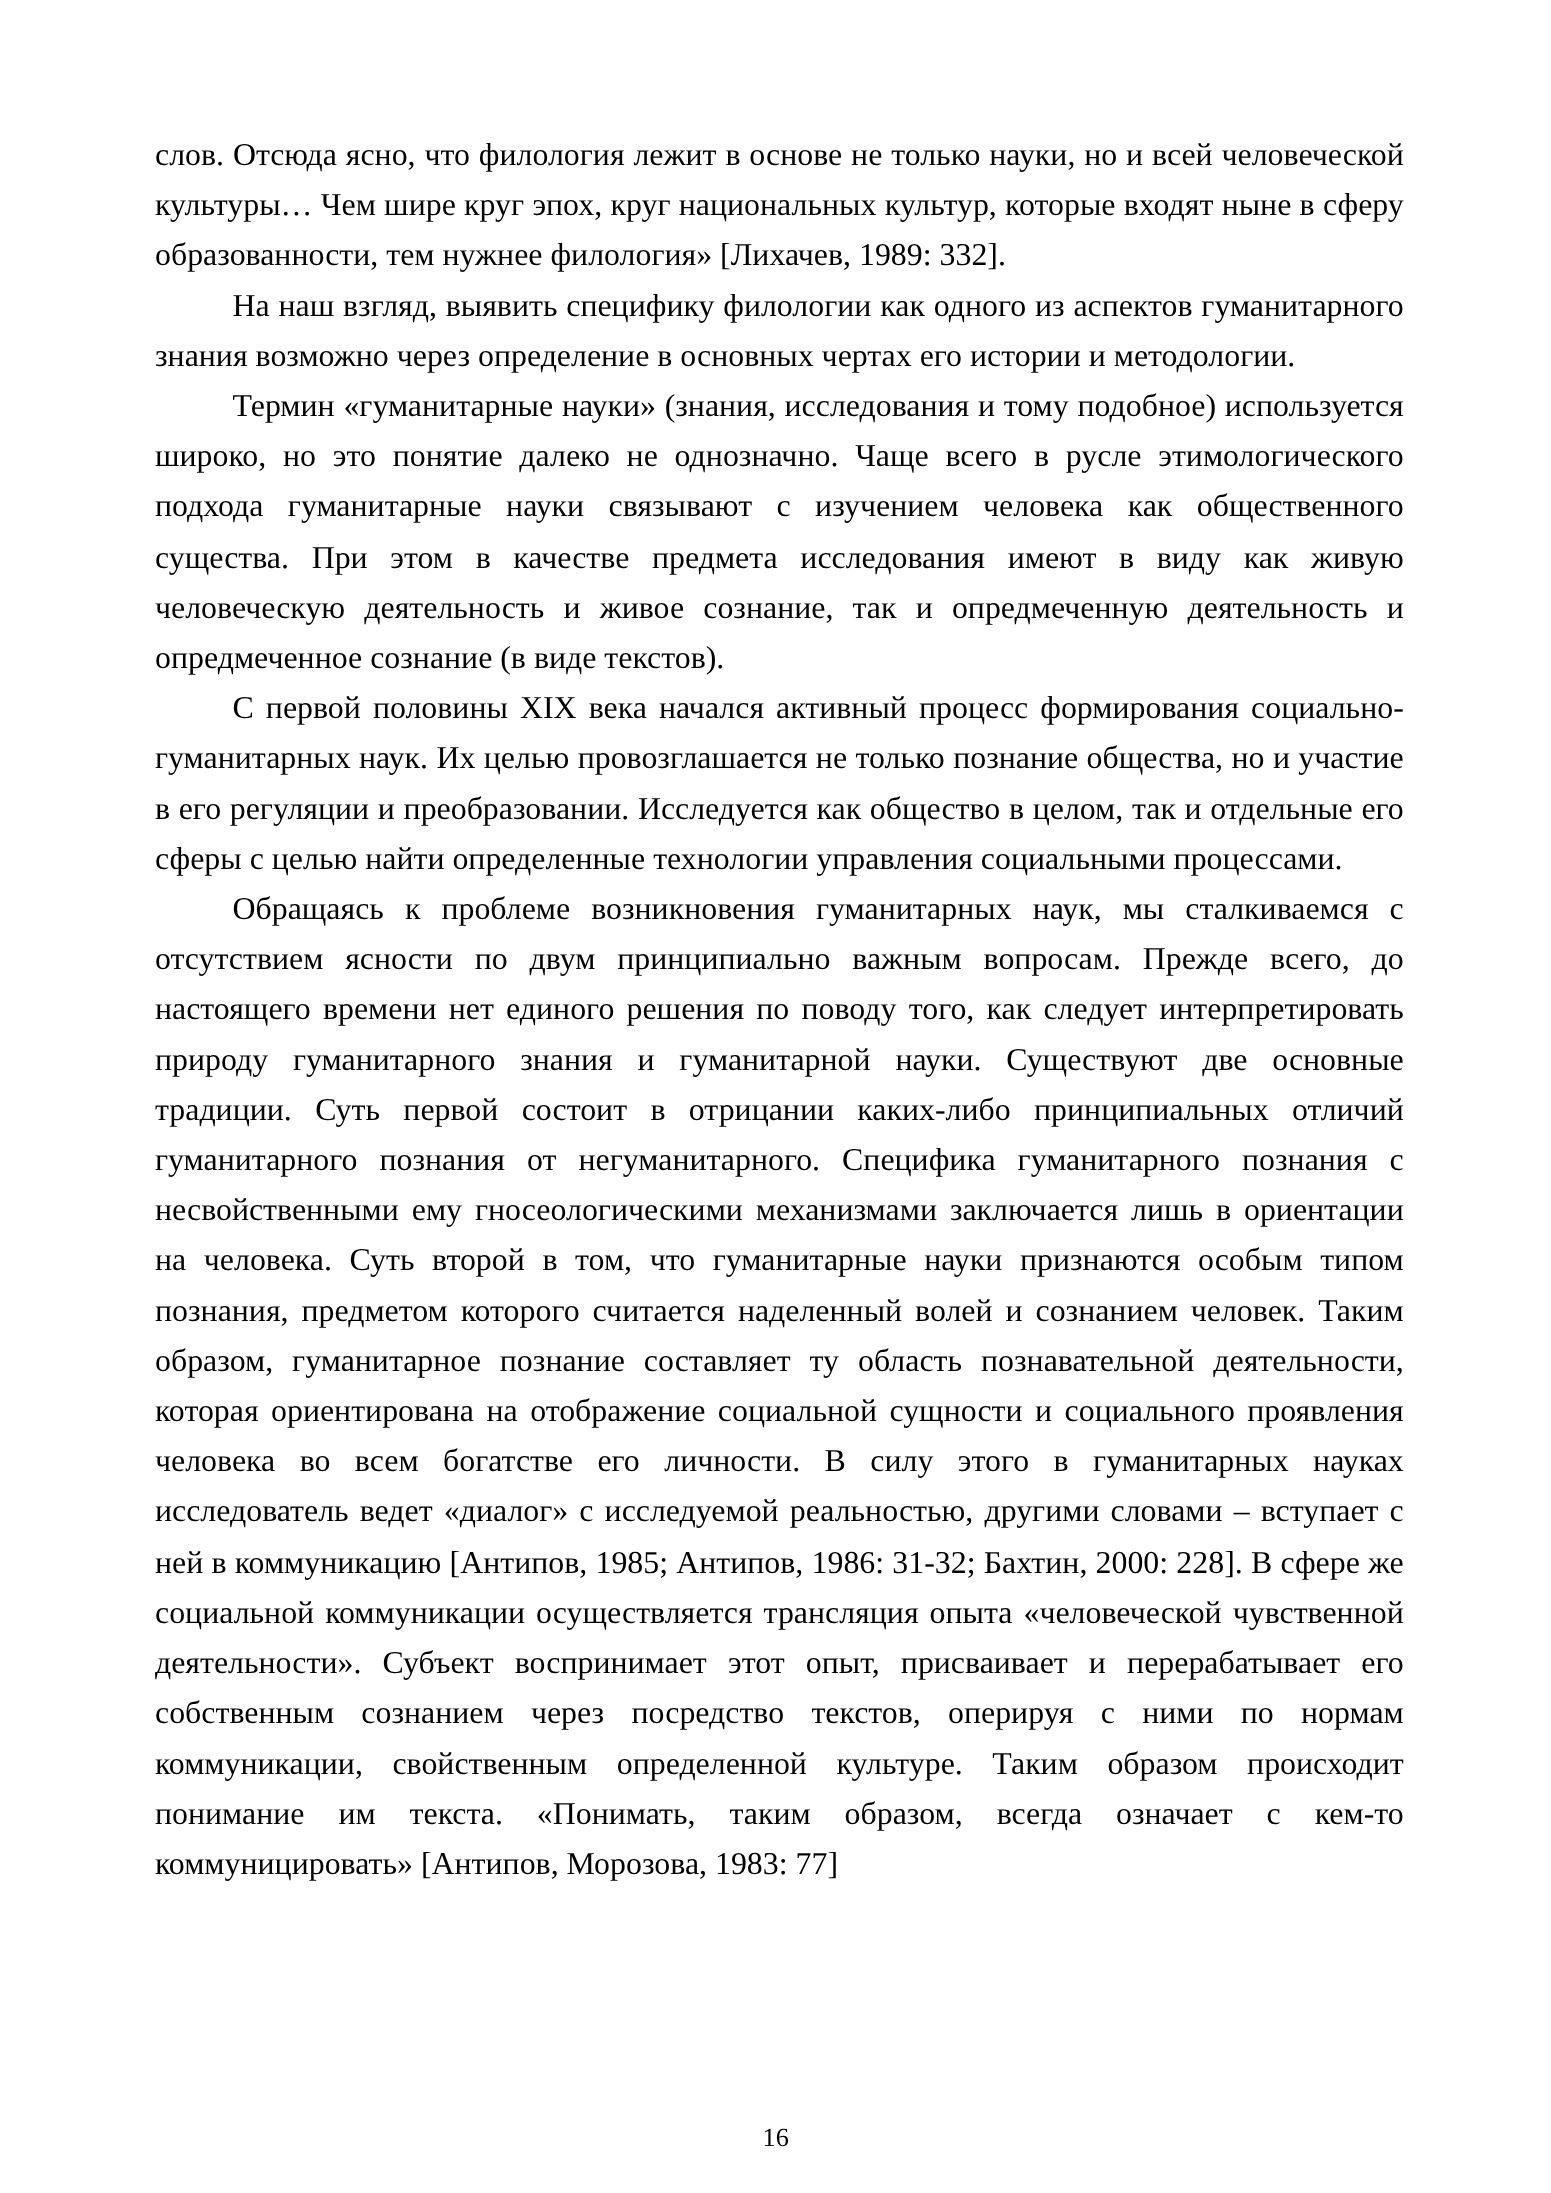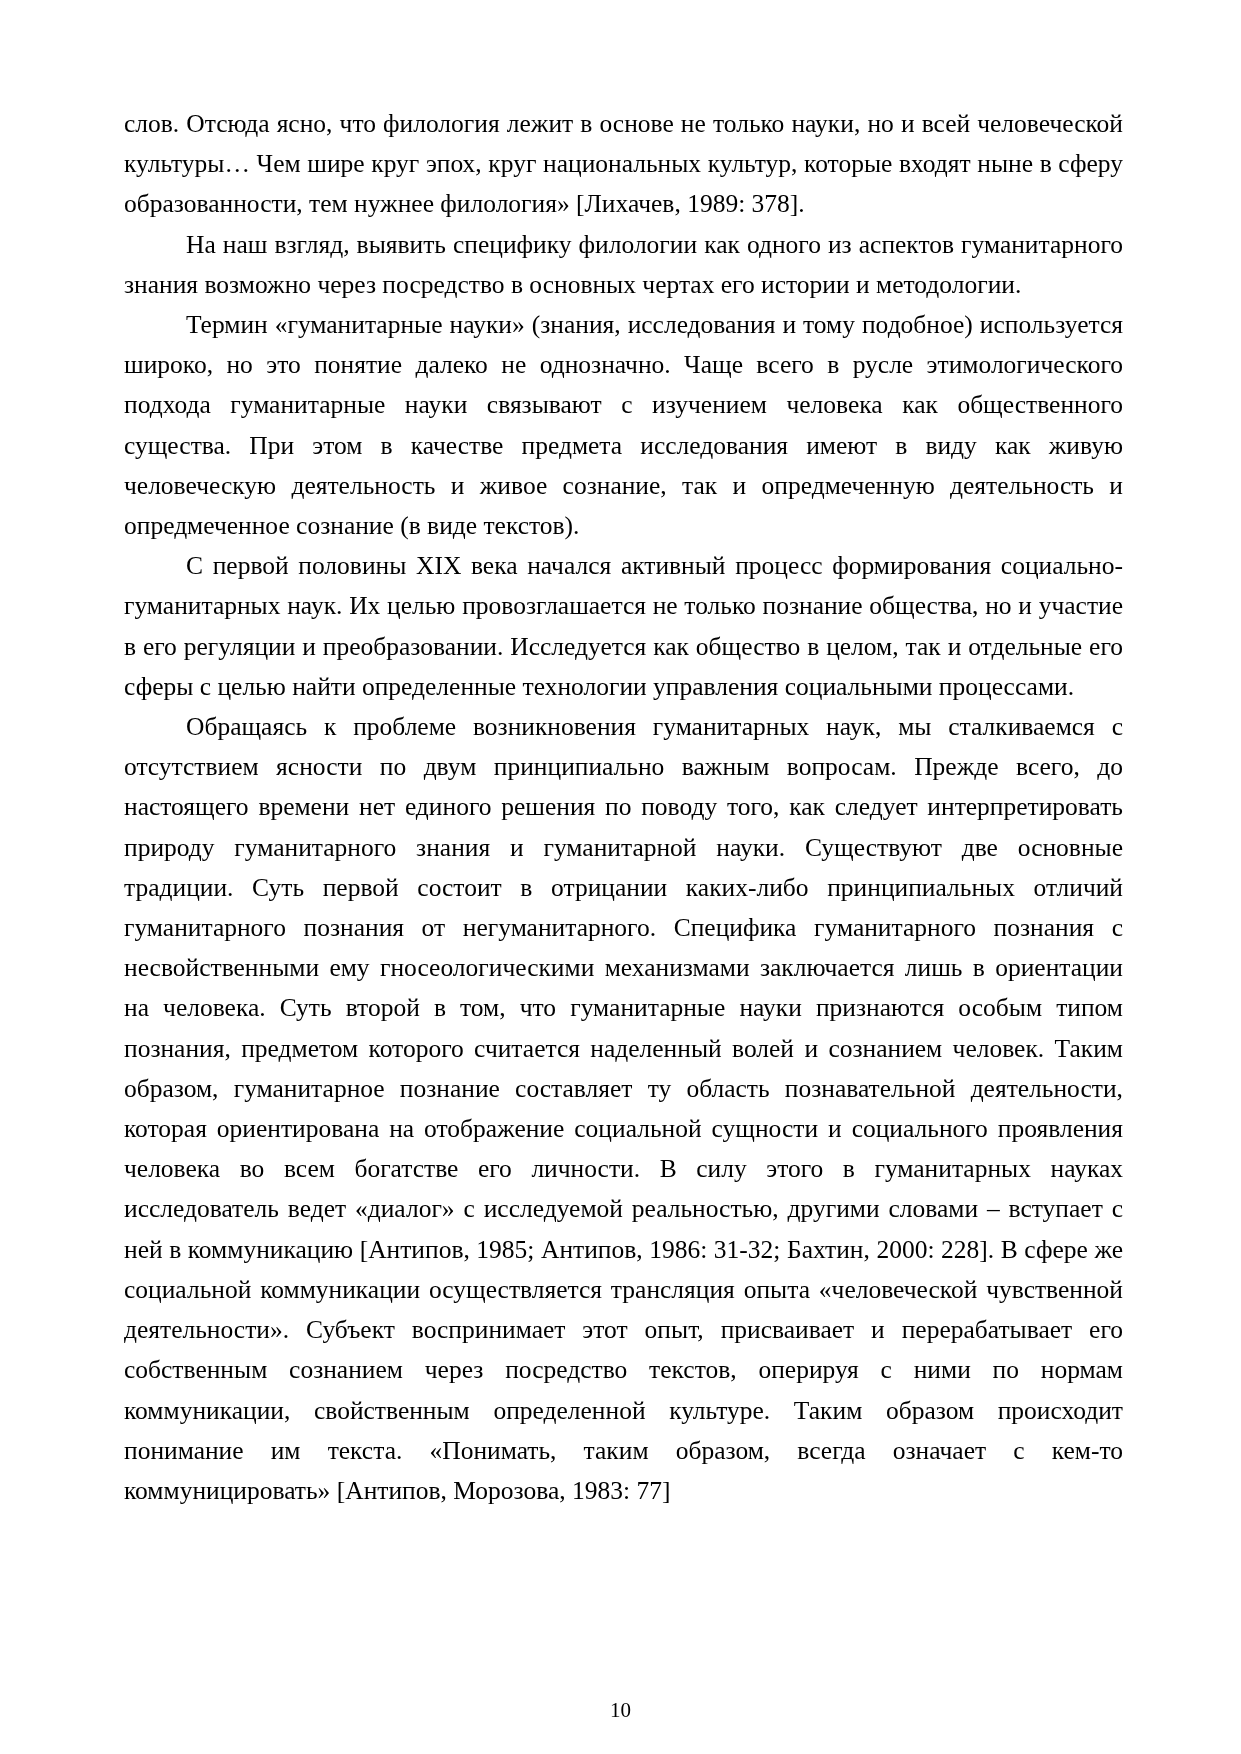--- a/index.html
+++ b/index.html
@@ -40,20 +40,20 @@
     font-size: 21px;
     line-height: 24px;
     font-family: "Liberation Serif", "DejaVu Serif", serif;
   }
 </style>
 </head>
 <body>
 
 <div class="page">
   <div class="body-text">
-    <p class="">слов. Отсюда ясно, что филология лежит в основе не только науки, но и всей человеческой культуры… Чем шире круг эпох, круг национальных культур, которые входят ныне в сферу образованности, тем нужнее филология» [Лихачев, 1989: 378].</p>
-    <p class="indent">На наш взгляд, выявить специфику филологии как одного из аспектов гуманитарного знания возможно через посредство в основных чертах его истории и методологии.</p>
+    <p class="">слов. Отсюда ясно, что филология лежит в основе не только науки, но и всей человеческой культуры… Чем шире круг эпох, круг национальных культур, которые входят ныне в сферу образованности, тем нужнее филология» [Лихачев, 1989: 332].</p>
+    <p class="indent">На наш взгляд, выявить специфику филологии как одного из аспектов гуманитарного знания возможно через определение в основных чертах его истории и методологии.</p>
     <p class="indent">Термин «гуманитарные науки» (знания, исследования и тому подобное) используется широко, но это понятие далеко не однозначно. Чаще всего в русле этимологического подхода гуманитарные науки связывают с изучением человека как общественного существа. При этом в качестве предмета исследования имеют в виду как живую человеческую деятельность и живое сознание, так и опредмеченную деятельность и опредмеченное сознание (в виде текстов).</p>
     <p class="indent">С первой половины XIX века начался активный процесс формирования социально-гуманитарных наук. Их целью провозглашается не только познание общества, но и участие в его регуляции и преобразовании. Исследуется как общество в целом, так и отдельные его сферы с целью найти определенные технологии управления социальными процессами.</p>
     <p class="indent">Обращаясь к проблеме возникновения гуманитарных наук, мы сталкиваемся с отсутствием ясности по двум принципиально важным вопросам. Прежде всего, до настоящего времени нет единого решения по поводу того, как следует интерпретировать природу гуманитарного знания и гуманитарной науки. Существуют две основные традиции. Суть первой состоит в отрицании каких-либо принципиальных отличий гуманитарного познания от негуманитарного. Специфика гуманитарного познания с несвойственными ему гносеологическими механизмами заключается лишь в ориентации на человека. Суть второй в том, что гуманитарные науки признаются особым типом познания, предметом которого считается наделенный волей и сознанием человек. Таким образом, гуманитарное познание составляет ту область познавательной деятельности, которая ориентирована на отображение социальной сущности и социального проявления человека во всем богатстве его личности. В силу этого в гуманитарных науках исследователь ведет «диалог» с исследуемой реальностью, другими словами – вступает с ней в коммуникацию [Антипов, 1985; Антипов, 1986: 31-32; Бахтин, 2000: 228]. В сфере же социальной коммуникации осуществляется трансляция опыта «человеческой чувственной деятельности». Субъект воспринимает этот опыт, присваивает и перерабатывает его собственным сознанием через посредство текстов, оперируя с ними по нормам коммуникации, свойственным определенной культуре. Таким образом происходит понимание им текста. «Понимать, таким образом, всегда означает с кем-то коммуницировать» [Антипов, Морозова, 1983: 77]</p>
   </div>
-  <div class="page-number">10</div>
+  <div class="page-number">16</div>
 </div>
 
 </body></html>

